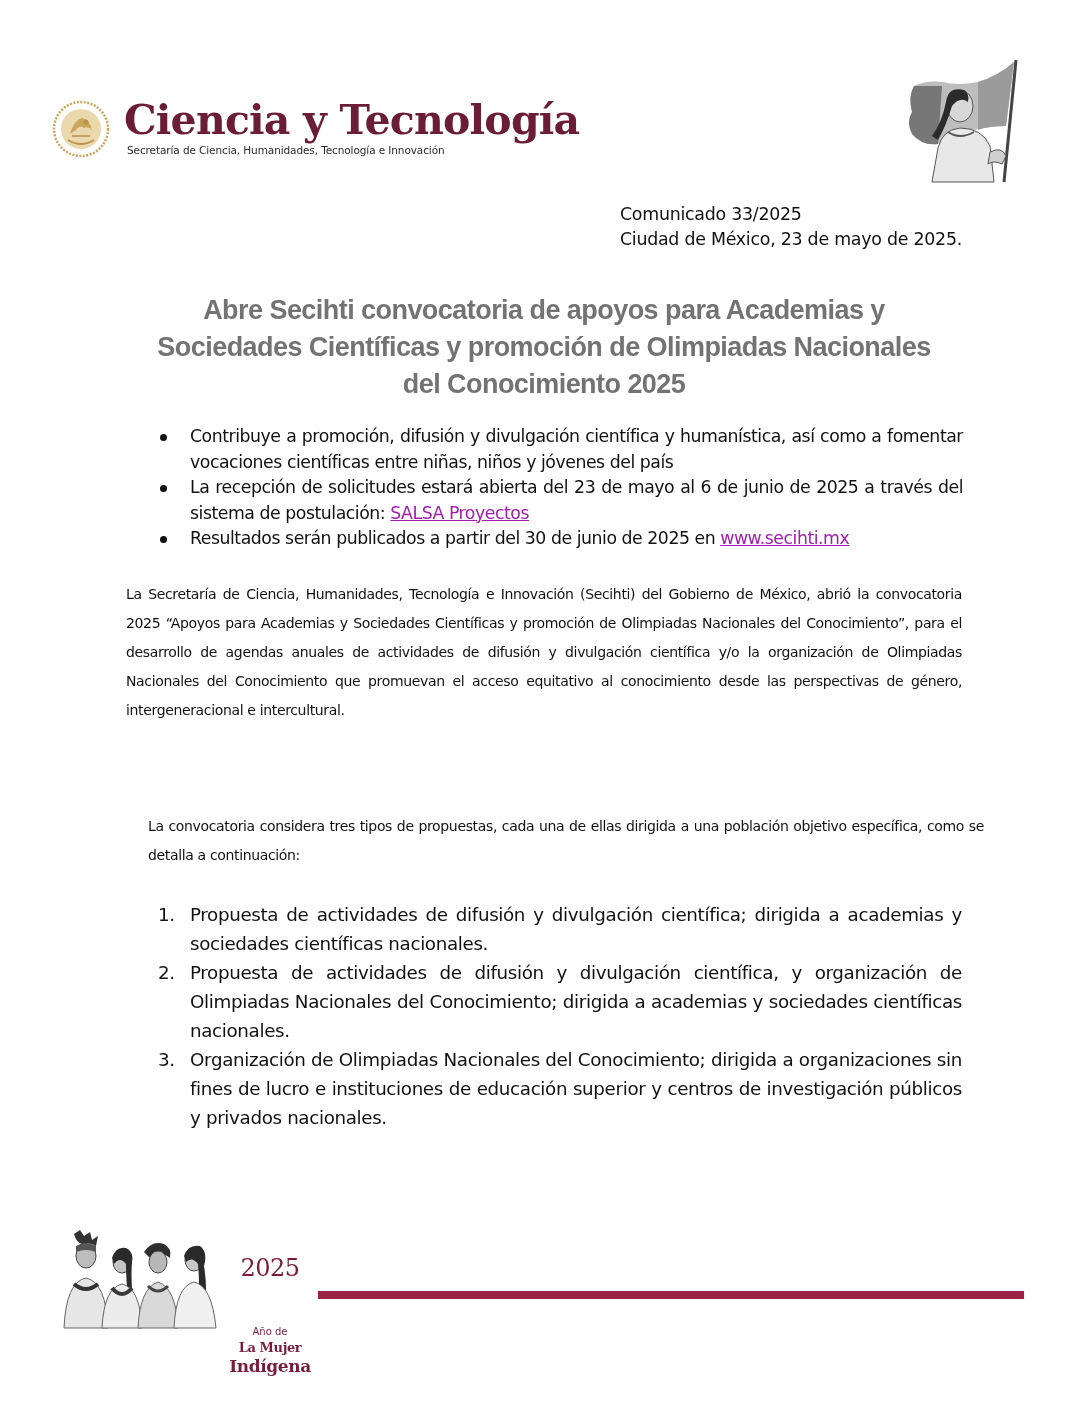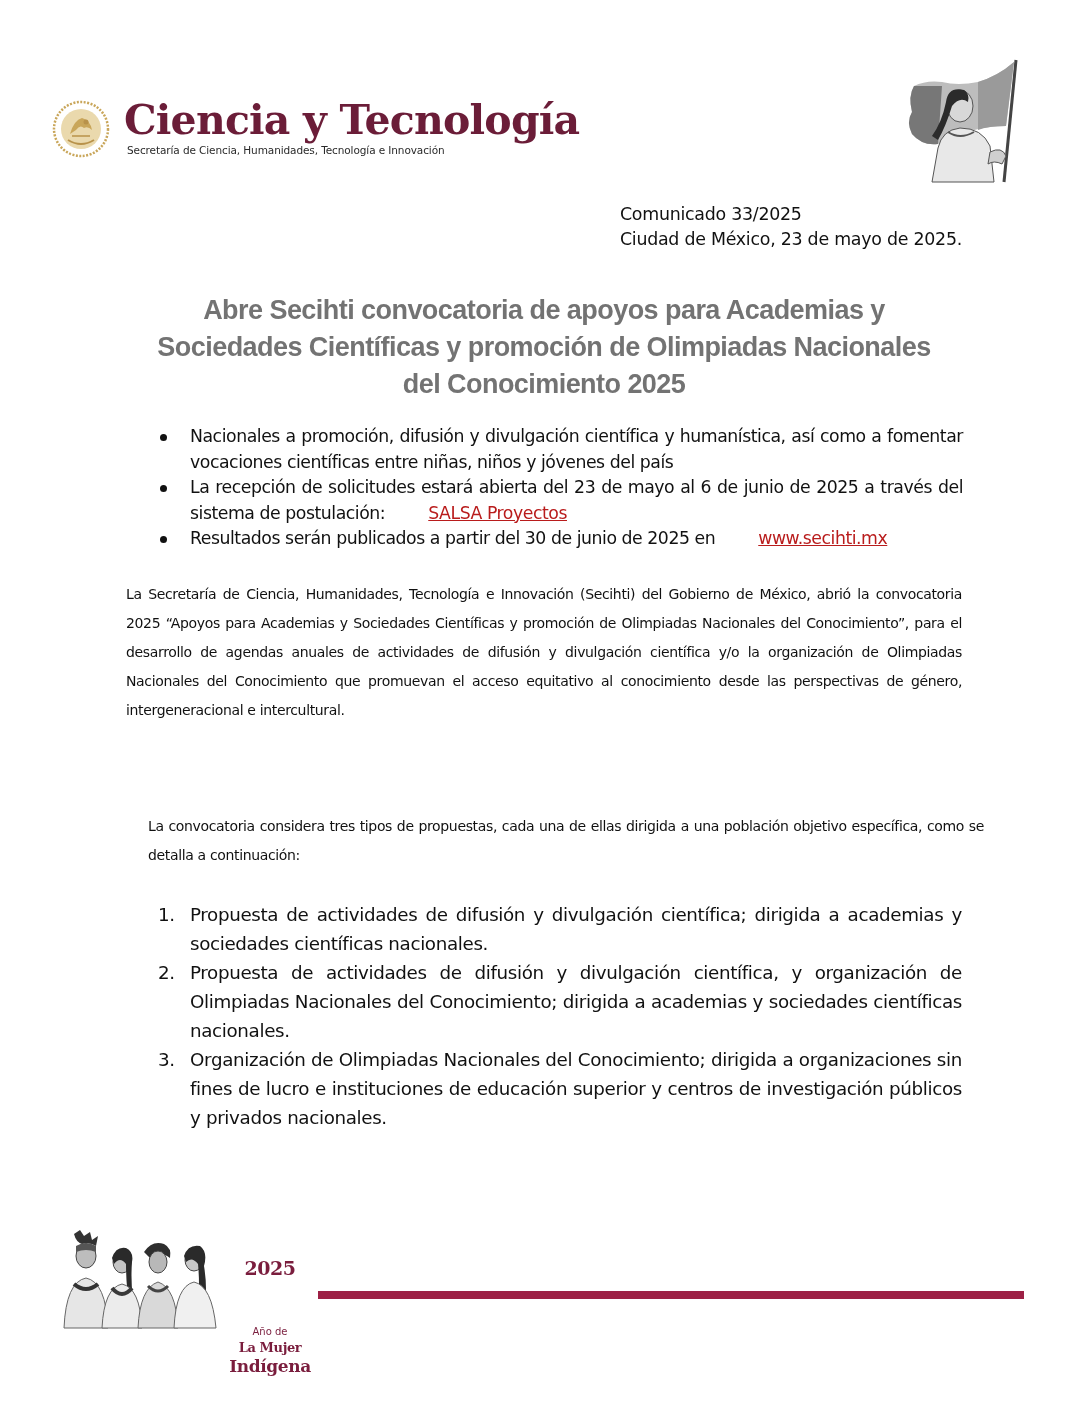--- a/index.html
+++ b/index.html
@@ -23,37 +23,37 @@
     
     .meta { position: absolute; right: 126px; top: 202px; text-align: left; font-size: 17.4px; line-height: 25px; color: #111; letter-spacing: -0.25px; }
 
     
     .title { position: absolute; left: 120px; width: 848px; top: 292px; text-align: center; font-family: "Liberation Sans", sans-serif; font-weight: bold; font-size: 27px; line-height: 37px; color: #737373; letter-spacing: -0.55px; }
 
     
     .bullets { position: absolute; left: 155px; top: 424px; width: 808px; list-style: none; }
     .bullets li { position: relative; padding-left: 35px; font-size: 17.3px; line-height: 25.5px; text-align: justify; letter-spacing: -0.45px; color: #111; }
     .bullets li .dot { position: absolute; left: 5px; top: 10px; width: 7px; height: 7px; border-radius: 50%; background: #111; }
-    .link { color: #b91c1c; text-decoration: underline; cursor: pointer; margin-left: 38px; }
+    .link { color: #a21caf; text-decoration: underline; cursor: pointer; }
 
     
     .para { position: absolute; left: 126px; width: 836px; font-size: 14px; line-height: 29px; text-align: justify; letter-spacing: -0.35px; color: #111; }
     .para1 { top: 580px; }
     .para2 { top: 812px; margin-left: 22px; }
 
     
     .numbered { position: absolute; left: 150px; top: 900px; width: 812px; list-style: none; }
     .numbered li { position: relative; padding-left: 40px; font-size: 18.3px; line-height: 29px; text-align: justify; letter-spacing: -0.35px; color: #111; }
     .numbered li .num { position: absolute; left: 8px; top: 0; }
 
     
     .footer-illus { position: absolute; left: 60px; top: 1230px; width: 160px; height: 100px; }
     .footer-illus svg { width: 160px; height: 100px; display: block; }
     .footer-brand { position: absolute; left: 228px; top: 1254px; width: 84px; text-align: center; font-family: "DejaVu Serif", serif; color: #7a1d3d; }
-    .fb-year { font-size: 19px; font-weight: bold; line-height: 28px; letter-spacing: -0.5px; }
+    .fb-year { font-size: 24px; font-weight: normal; line-height: 28px; letter-spacing: -0.5px; }
     .fb-ano { font-size: 10px; line-height: 12px; font-family: "DejaVu Sans", sans-serif; margin-top: 44px; }
     .fb-mujer { font-size: 13px; font-weight: bold; line-height: 19px; letter-spacing: -0.4px; }
     .fb-indigena { font-size: 17px; font-weight: bold; line-height: 19px; letter-spacing: -0.4px; }
     .footer-bar { position: absolute; left: 318px; top: 1291px; width: 706px; height: 8px; background: #9d2045; }
   </style>
 </head>
 <body>
 
 <div class="page">
 
@@ -95,21 +95,21 @@
 
   <h1 class="title">
     <div>Abre Secihti convocatoria de apoyos para Academias y</div>
     <div>Sociedades Científicas y promoción de Olimpiadas Nacionales</div>
     <div>del Conocimiento 2025</div>
   </h1>
 
   <ul class="bullets">
     <li>
       <span class="dot"></span>
-      <span>Nacionales a promoción, difusión y divulgación científica y humanística, así como a fomentar vocaciones científicas entre niñas, niños y jóvenes del país</span>
+      <span>Contribuye a promoción, difusión y divulgación científica y humanística, así como a fomentar vocaciones científicas entre niñas, niños y jóvenes del país</span>
     </li>
     <li>
       <span class="dot"></span>
       <span>La recepción de solicitudes estará abierta del 23 de mayo al 6 de junio de 2025 a través del sistema de postulación: </span><a class="link">SALSA Proyectos</a>
     </li>
     <li>
       <span class="dot"></span>
       <span>Resultados serán publicados a partir del 30 de junio de 2025 en </span><a class="link">www.secihti.mx</a>
     </li>
   </ul>

